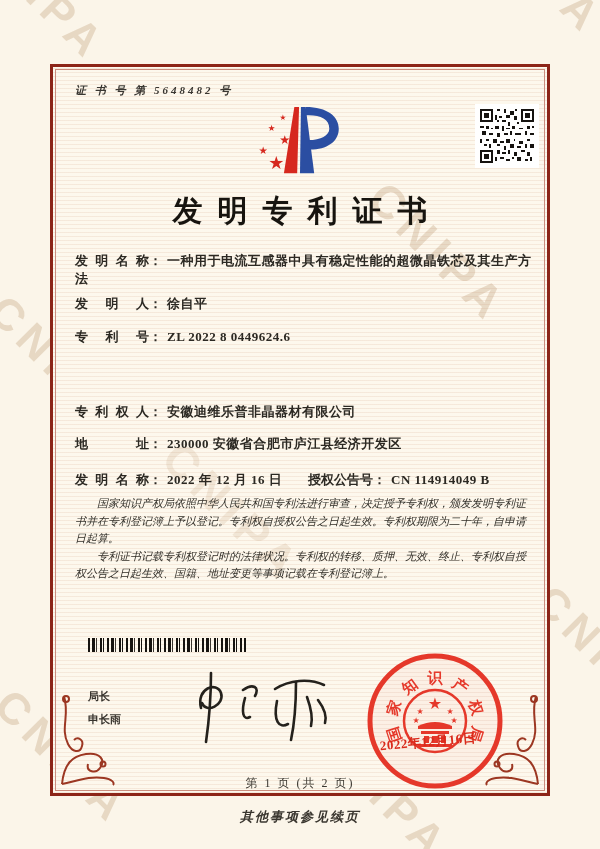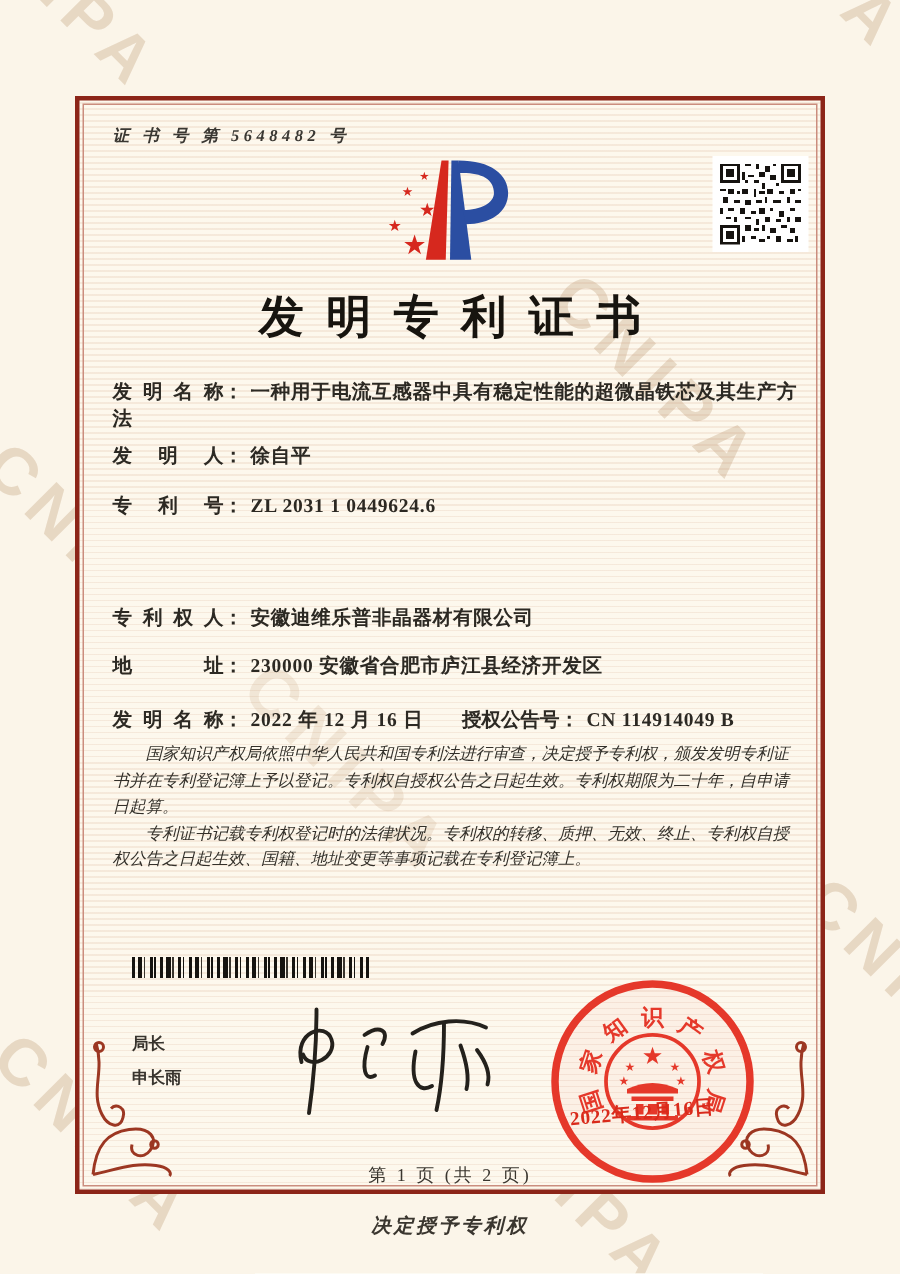--- a/index.html
+++ b/index.html
@@ -194,21 +194,21 @@
 
     <div class="title">发明专利证书</div>
 
     <div class="field-row" style="top:228px;">
       <span class="flabel">发明人</span><span class="colon">：</span><span class="fvalue">徐自平</span>
     </div>
     <div class="field-row" style="top:185px;">
       <span class="flabel">发明名称</span><span class="colon">：</span><span class="fvalue">一种用于电流互感器中具有稳定性能的超微晶铁芯及其生产方法</span>
     </div>
     <div class="field-row" style="top:261px;">
-      <span class="flabel">专利号</span><span class="colon">：</span><span class="fvalue">ZL 2031 1 0449624.6</span>
+      <span class="flabel">专利号</span><span class="colon">：</span><span class="fvalue">ZL 2022 8 0449624.6</span>
     </div>
     <div class="field-row" style="top:336px;">
       <span class="flabel">专利权人</span><span class="colon">：</span><span class="fvalue">安徽迪维乐普非晶器材有限公司</span>
     </div>
     <div class="field-row" style="top:368px;">
       <span class="flabel">地址</span><span class="colon">：</span><span class="fvalue">230000  安徽省合肥市庐江县经济开发区</span>
     </div>
     <div class="field-row" style="top:404px;">
       <span class="flabel">发明名称</span><span class="colon">：</span><span class="fvalue">2022 年 12 月 16 日</span>
       <span class="pair2"><span>授权公告号</span><span class="colon">：</span><span class="fvalue">CN 114914049 B</span></span>
@@ -287,15 +287,15 @@
       <svg width="62" height="92" viewBox="0 0 62 92" fill="none" stroke="#9c3722" stroke-width="2">
         <path d="M8 2 C14 22 4 34 12 50 C16 58 24 60 26 52 C28 46 22 42 18 46"></path>
         <path d="M6 90 C8 70 16 62 30 60 C44 58 50 66 44 74 C40 80 30 78 32 70"></path>
         <path d="M6 90 C24 86 34 82 48 84 C56 85 59 89 57 91"></path>
         <circle cx="10" cy="5" r="3"></circle>
         <circle cx="47" cy="70" r="2.5"></circle>
       </svg>
     </div>
   </div>
 
-  <div class="footer-note">决定授予专利权</div>
+  <div class="footer-note">其他事项参见续页</div>
 
 </div>
 
 </body></html>

